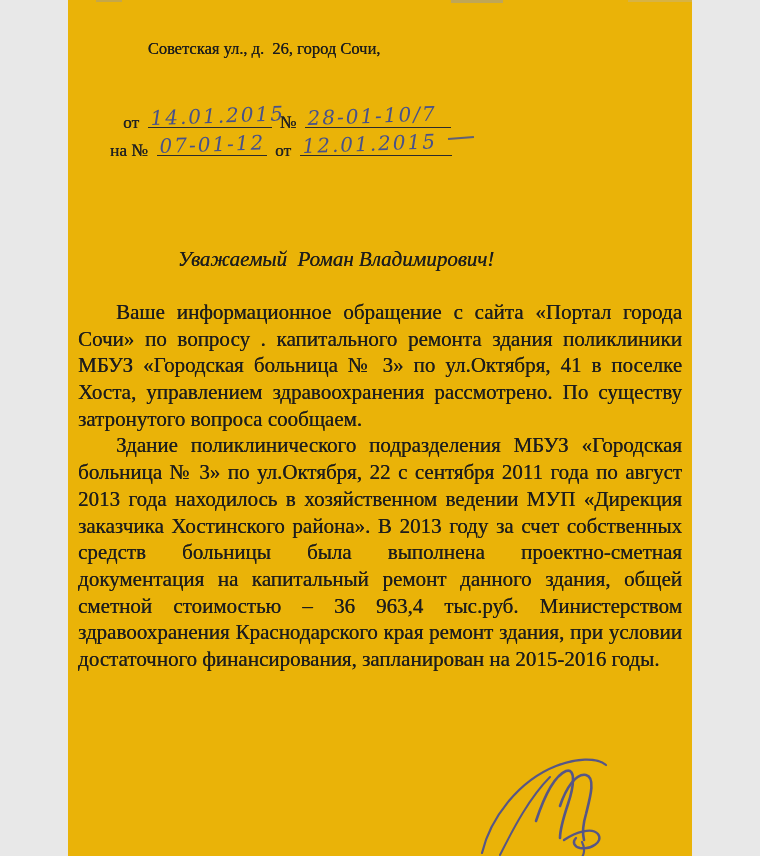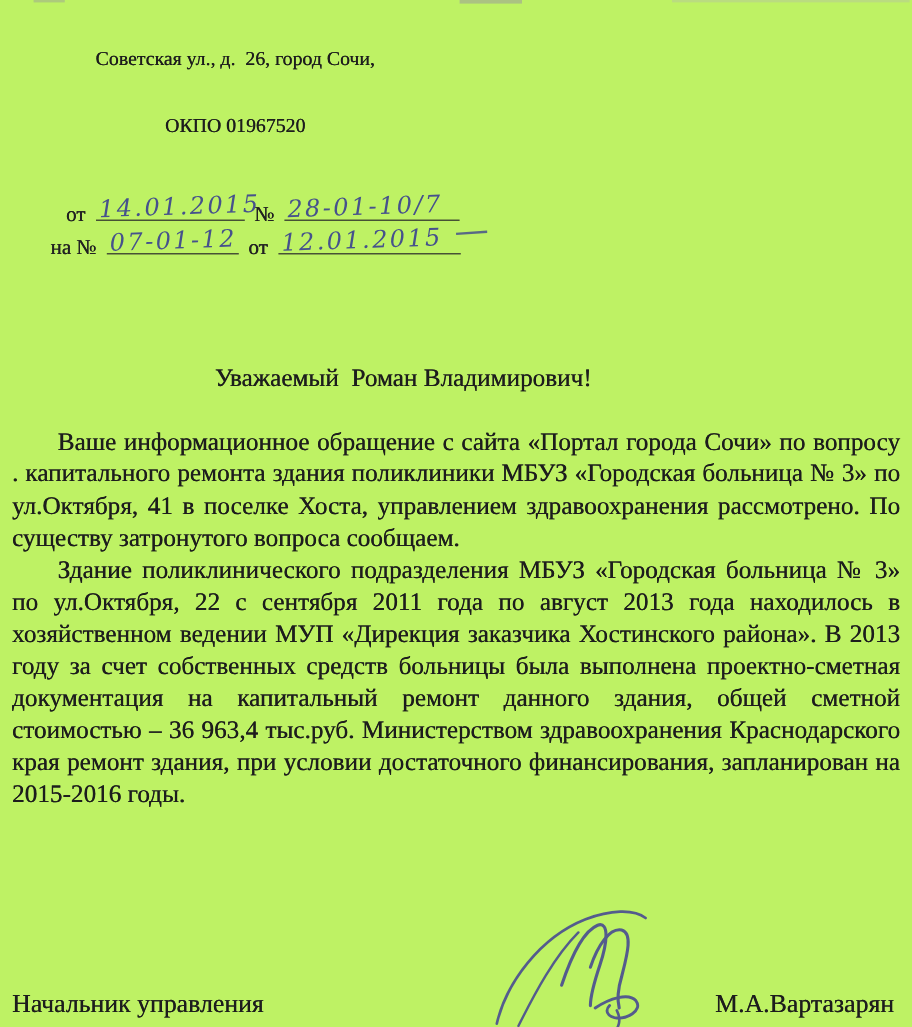--- a/index.html
+++ b/index.html
@@ -1,20 +1,20 @@
 <!DOCTYPE html>
 <html lang="ru"><head>
 <meta charset="utf-8">
 <style>
   html,body{margin:0;padding:0;background:#e8e8e8;}
   .page{
     position:relative;
-    width:760px;height:856px;
+    width:624px;height:856px;
     margin:0 auto;
-    background:#bef264;
+    background:#eab308;
     overflow:hidden;
     color:#1d1d1d;
     font-family:"Liberation Serif", serif;
     text-shadow:0.25px 0 0 currentColor; 
   }
   
   .letterhead{
     padding-top:3px;
     margin-left:10px;
     width:372px;
@@ -64,20 +64,21 @@
     background:#46518c;
     transform:rotate(-4deg);
     opacity:.85;
   }
   
   .salutation{
     margin:84px 88px 0 0;
     text-align:center;
     font-size:21px;
     white-space:pre-wrap;
+    font-style:italic;
   }
   .letter-body{
     margin:27px 10px 0 10px;
     font-size:21px;
     line-height:26.7px;
     text-align:justify;
   }
   .letter-body p{margin:0;text-indent:38px;}
   
   .footer{
@@ -102,21 +103,20 @@
 <body>
 
 <div class="page">
 
   <div class="artifact a1"></div>
   <div class="artifact a2"></div>
   <div class="artifact a3"></div>
 
   <div class="letterhead">
     <div>Советская ул., д.  26, город Сочи,</div>
-    <div>ОКПО 01967520</div>
   </div>
 
   <div class="ref-block">
     <div class="ref-row first">
       <span>от</span>
       <span class="blank w1"><span class="hw">14.01.2015</span></span>
       <span>№</span>
       <span class="blank w2"><span class="hw">28-01-10/7</span></span>
     </div>
     <div class="ref-row">
@@ -139,18 +139,14 @@
     <g stroke="#4b4f91" stroke-linecap="round" fill="none" opacity="0.92">
       <path d="M6 98 C 14 64, 42 26, 80 11 C 100 3.5, 120 2, 130 10" stroke-width="2.2"></path>
       <path d="M24 100 C 38 72, 54 42, 74 22" stroke-width="2.0"></path>
       <path d="M60 66 C 68 42, 78 21, 90 16 C 100 12.5, 98 31, 92 49 C 88 61, 84 73, 84 83" stroke-width="2.6"></path>
       <path d="M84 51 C 90 33, 100 18, 110 20 C 120 22.5, 114 43, 110 59 C 107 69, 106 77, 108 85" stroke-width="2.6"></path>
       <path d="M88 85 C 100 77, 116 72, 122 79 C 128 87, 114 95, 104 93 C 98 91.5, 96 87, 100 83" stroke-width="2.4"></path>
       <path d="M106 87 C 110 95, 108 101, 102 108" stroke-width="2.2"></path>
     </g>
   </svg>
 
-  <div class="footer">
-    <span>Начальник управления</span>
-    <span>М.А.Вартазарян</span>
-  </div>
 
 </div>
 
 </body></html>

